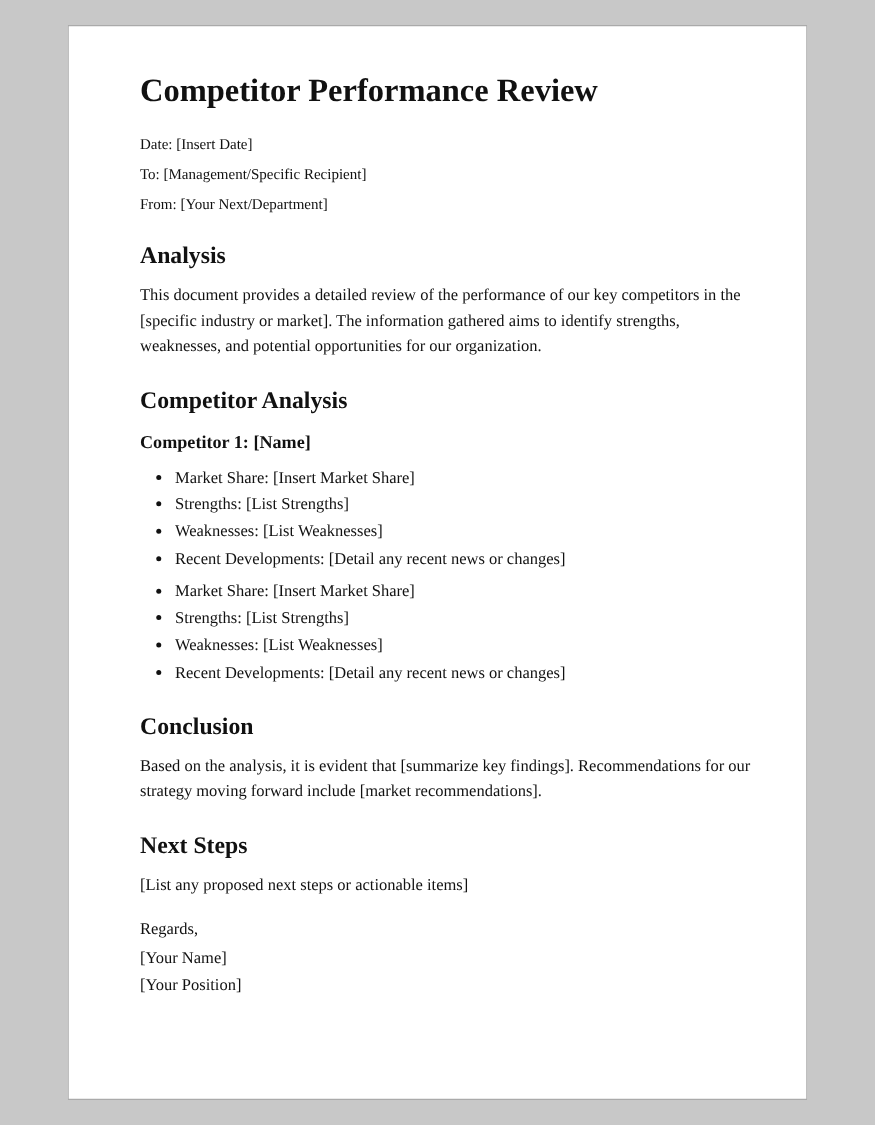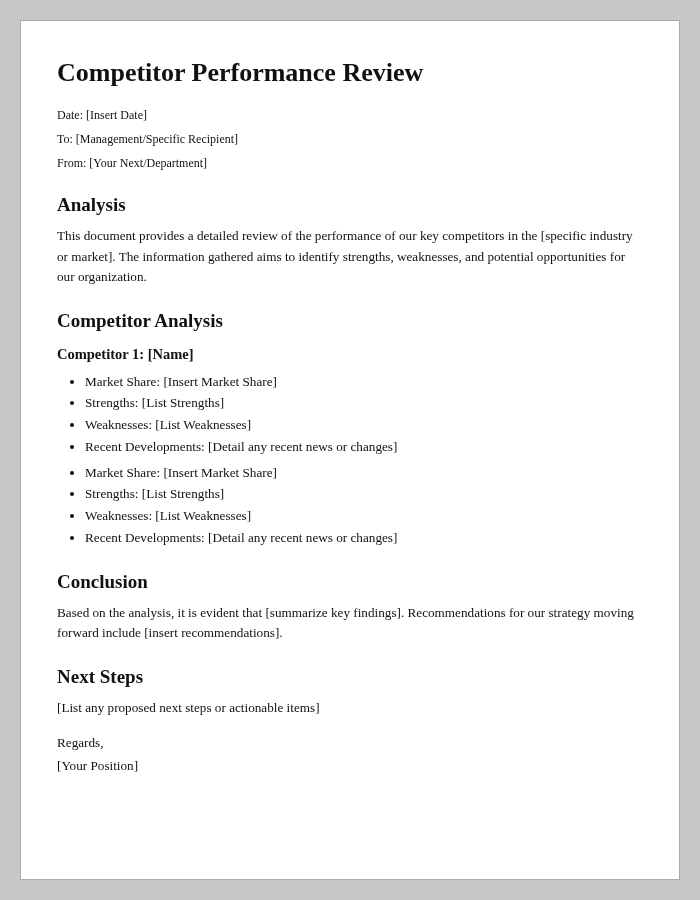--- a/index.html
+++ b/index.html
@@ -12,25 +12,25 @@
       background: #c8c8c8;
       display: flex;
       justify-content: center;
       align-items: flex-start;
       min-height: 900px;
       padding: 20px;
       font-family: Georgia, 'Times New Roman', serif;
     }
 
     .document-wrapper {
-      width: 660px;
+      width: 592px;
       min-height: 860px;
       background: #ffffff;
       border: 1px solid #aaaaaa;
-      padding: 36px 44px 40px 36px;
+      padding: 36px 44px 40px 57px;
       color: #111111;
     }
 
     .doc-title {
       font-size: 26px;
       font-weight: bold;
       margin-bottom: 18px;
       line-height: 1.2;
     }
 
@@ -115,23 +115,24 @@
   </ul>
 
   <ul class="bullet-list">
     <li><span class="label">Market Share:</span> <span>[Insert Market Share]</span></li>
     <li><span class="label">Strengths:</span> <span>[List Strengths]</span></li>
     <li><span class="label">Weaknesses:</span> <span>[List Weaknesses]</span></li>
     <li><span class="label">Recent Developments:</span> <span>[Detail any recent news or changes]</span></li>
   </ul>
 
   <div class="section-heading">Conclusion</div>
-  <p class="body-text">Based on the analysis, it is evident that [summarize key findings]. Recommendations for our strategy moving forward include [insert recommendations].</p>
+  <p class="body-text">Based on the analysis, it is evident that [summarize key findings]. Recommendations for our strategy moving forward include [market recommendations].</p>
 
   <div class="section-heading">Next Steps</div>
   <p class="body-text">[List any proposed next steps or actionable items]</p>
 
   <div class="closing-block">
     <div>Regards,</div>
+    <div>[Your Name]</div>
     <div>[Your Position]</div>
   </div>
 
 </div>
 
 </body></html>

